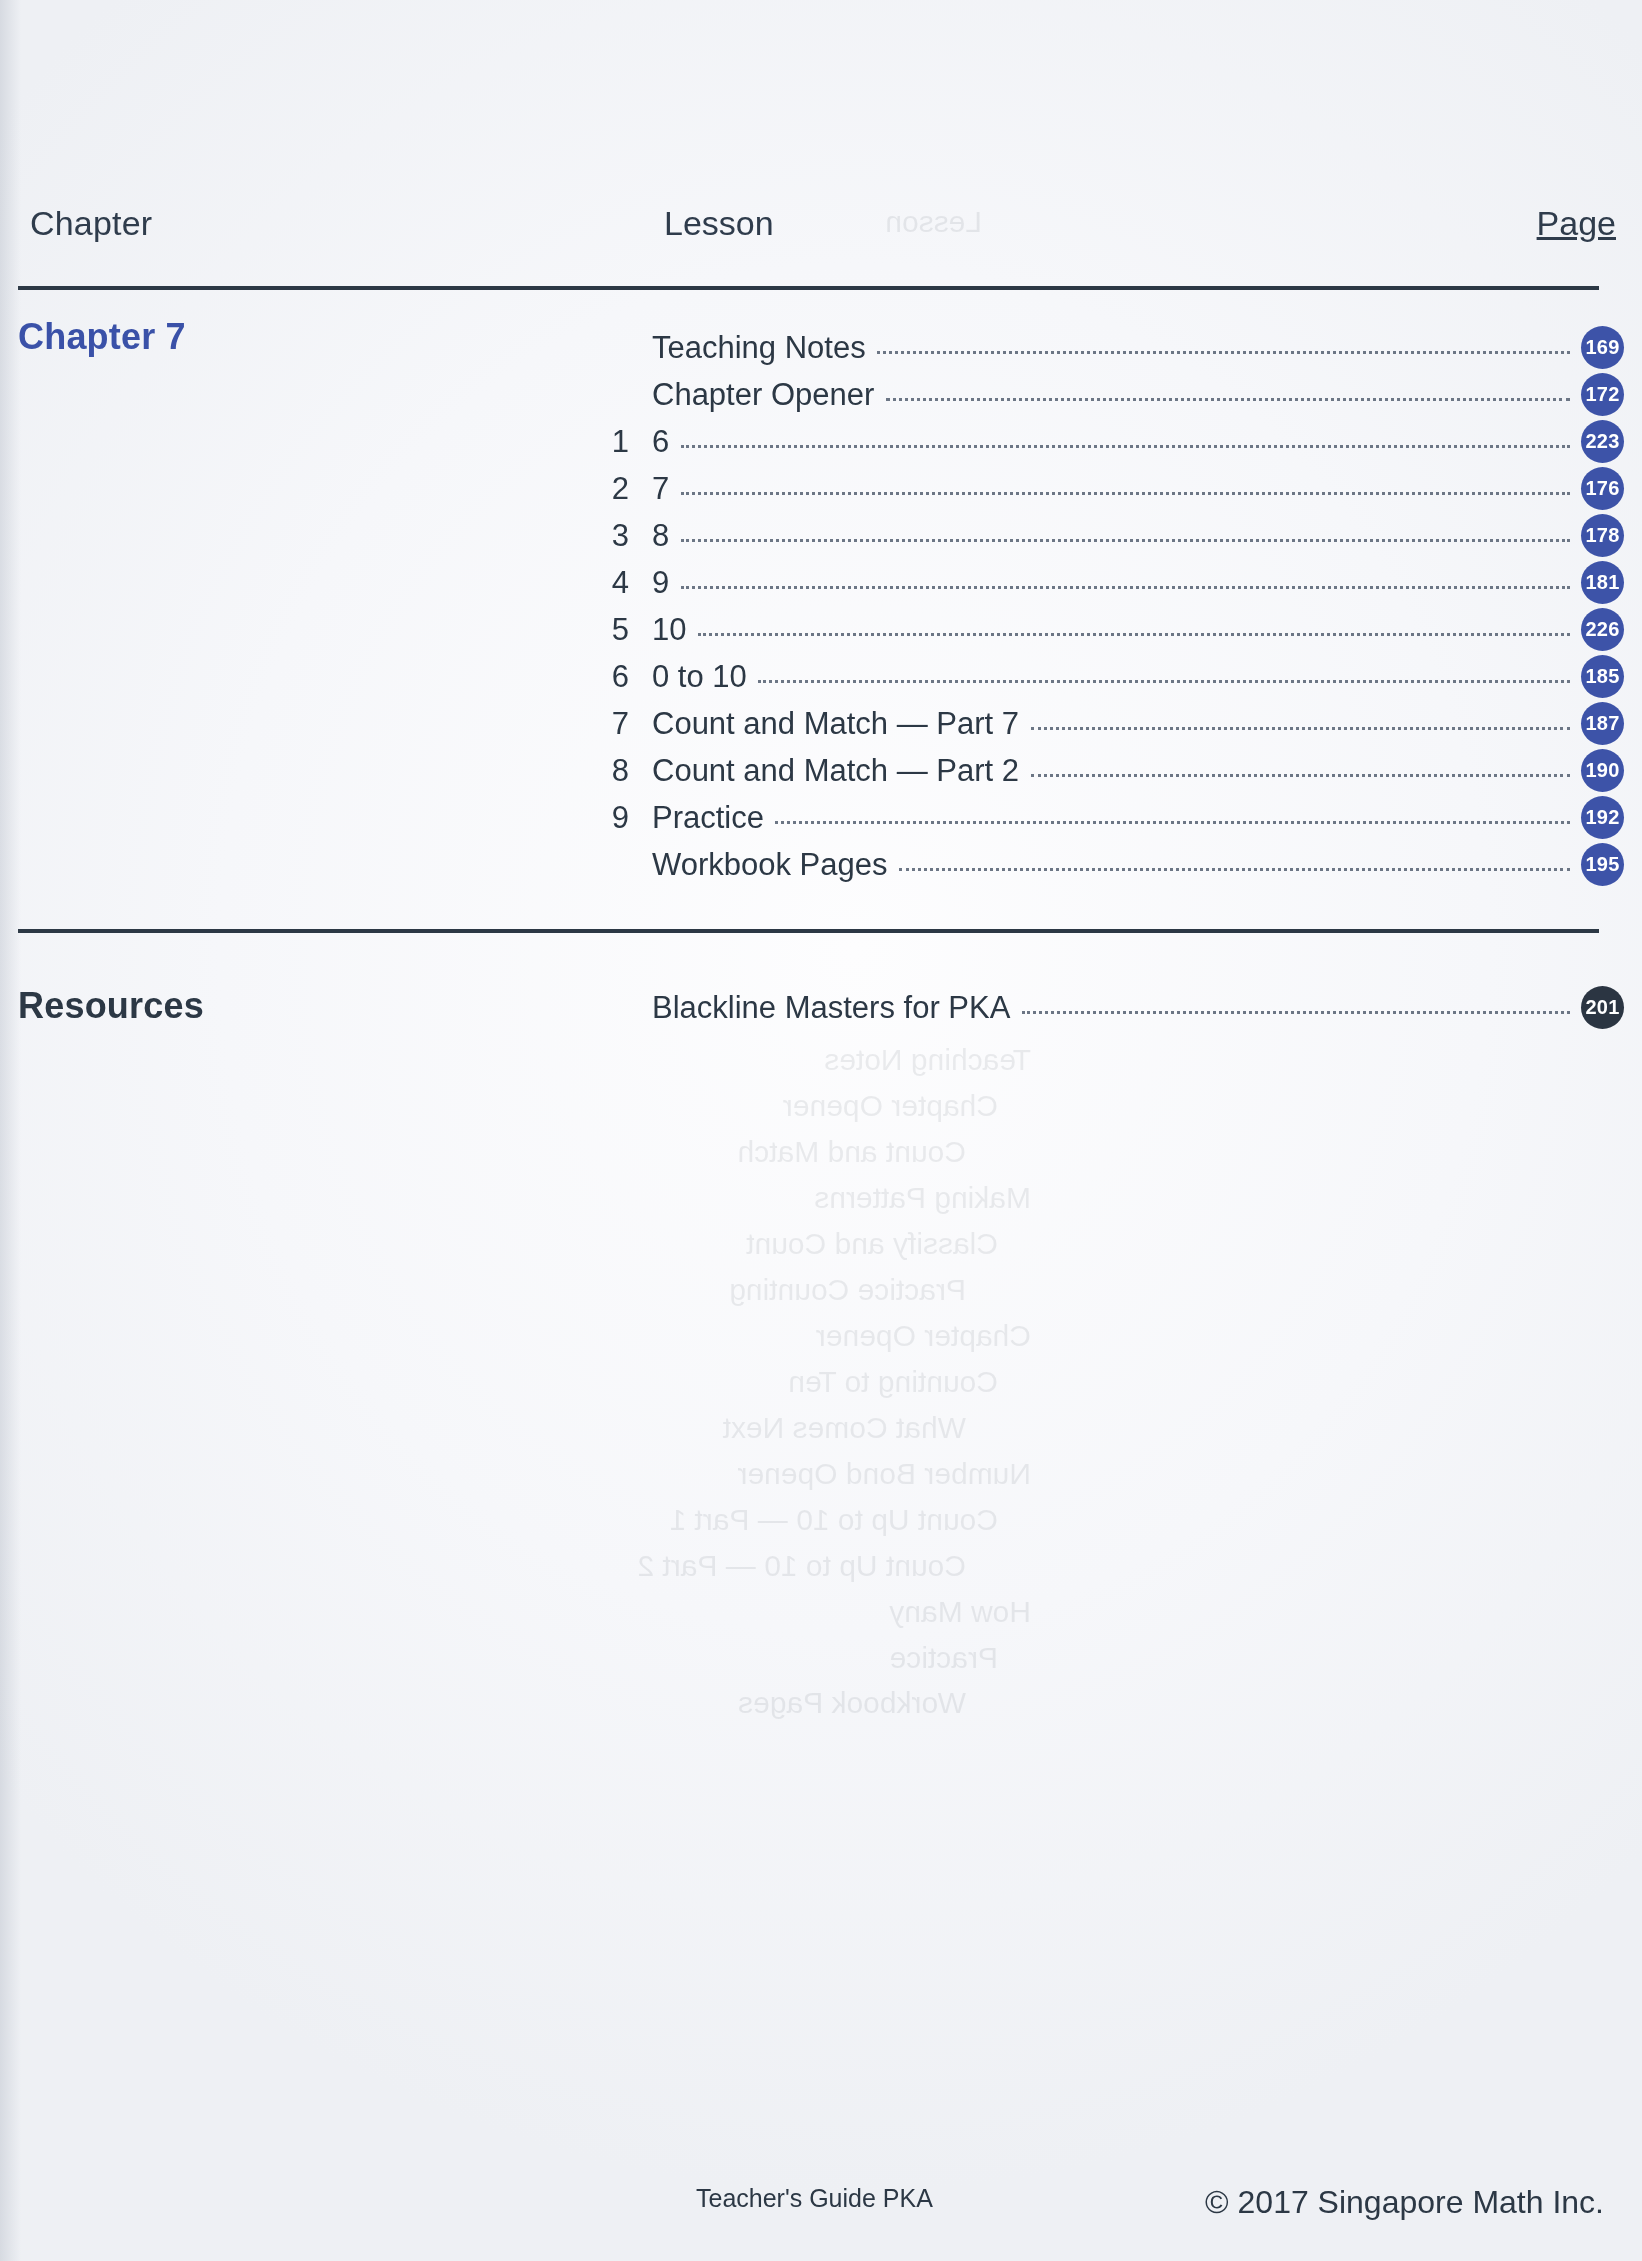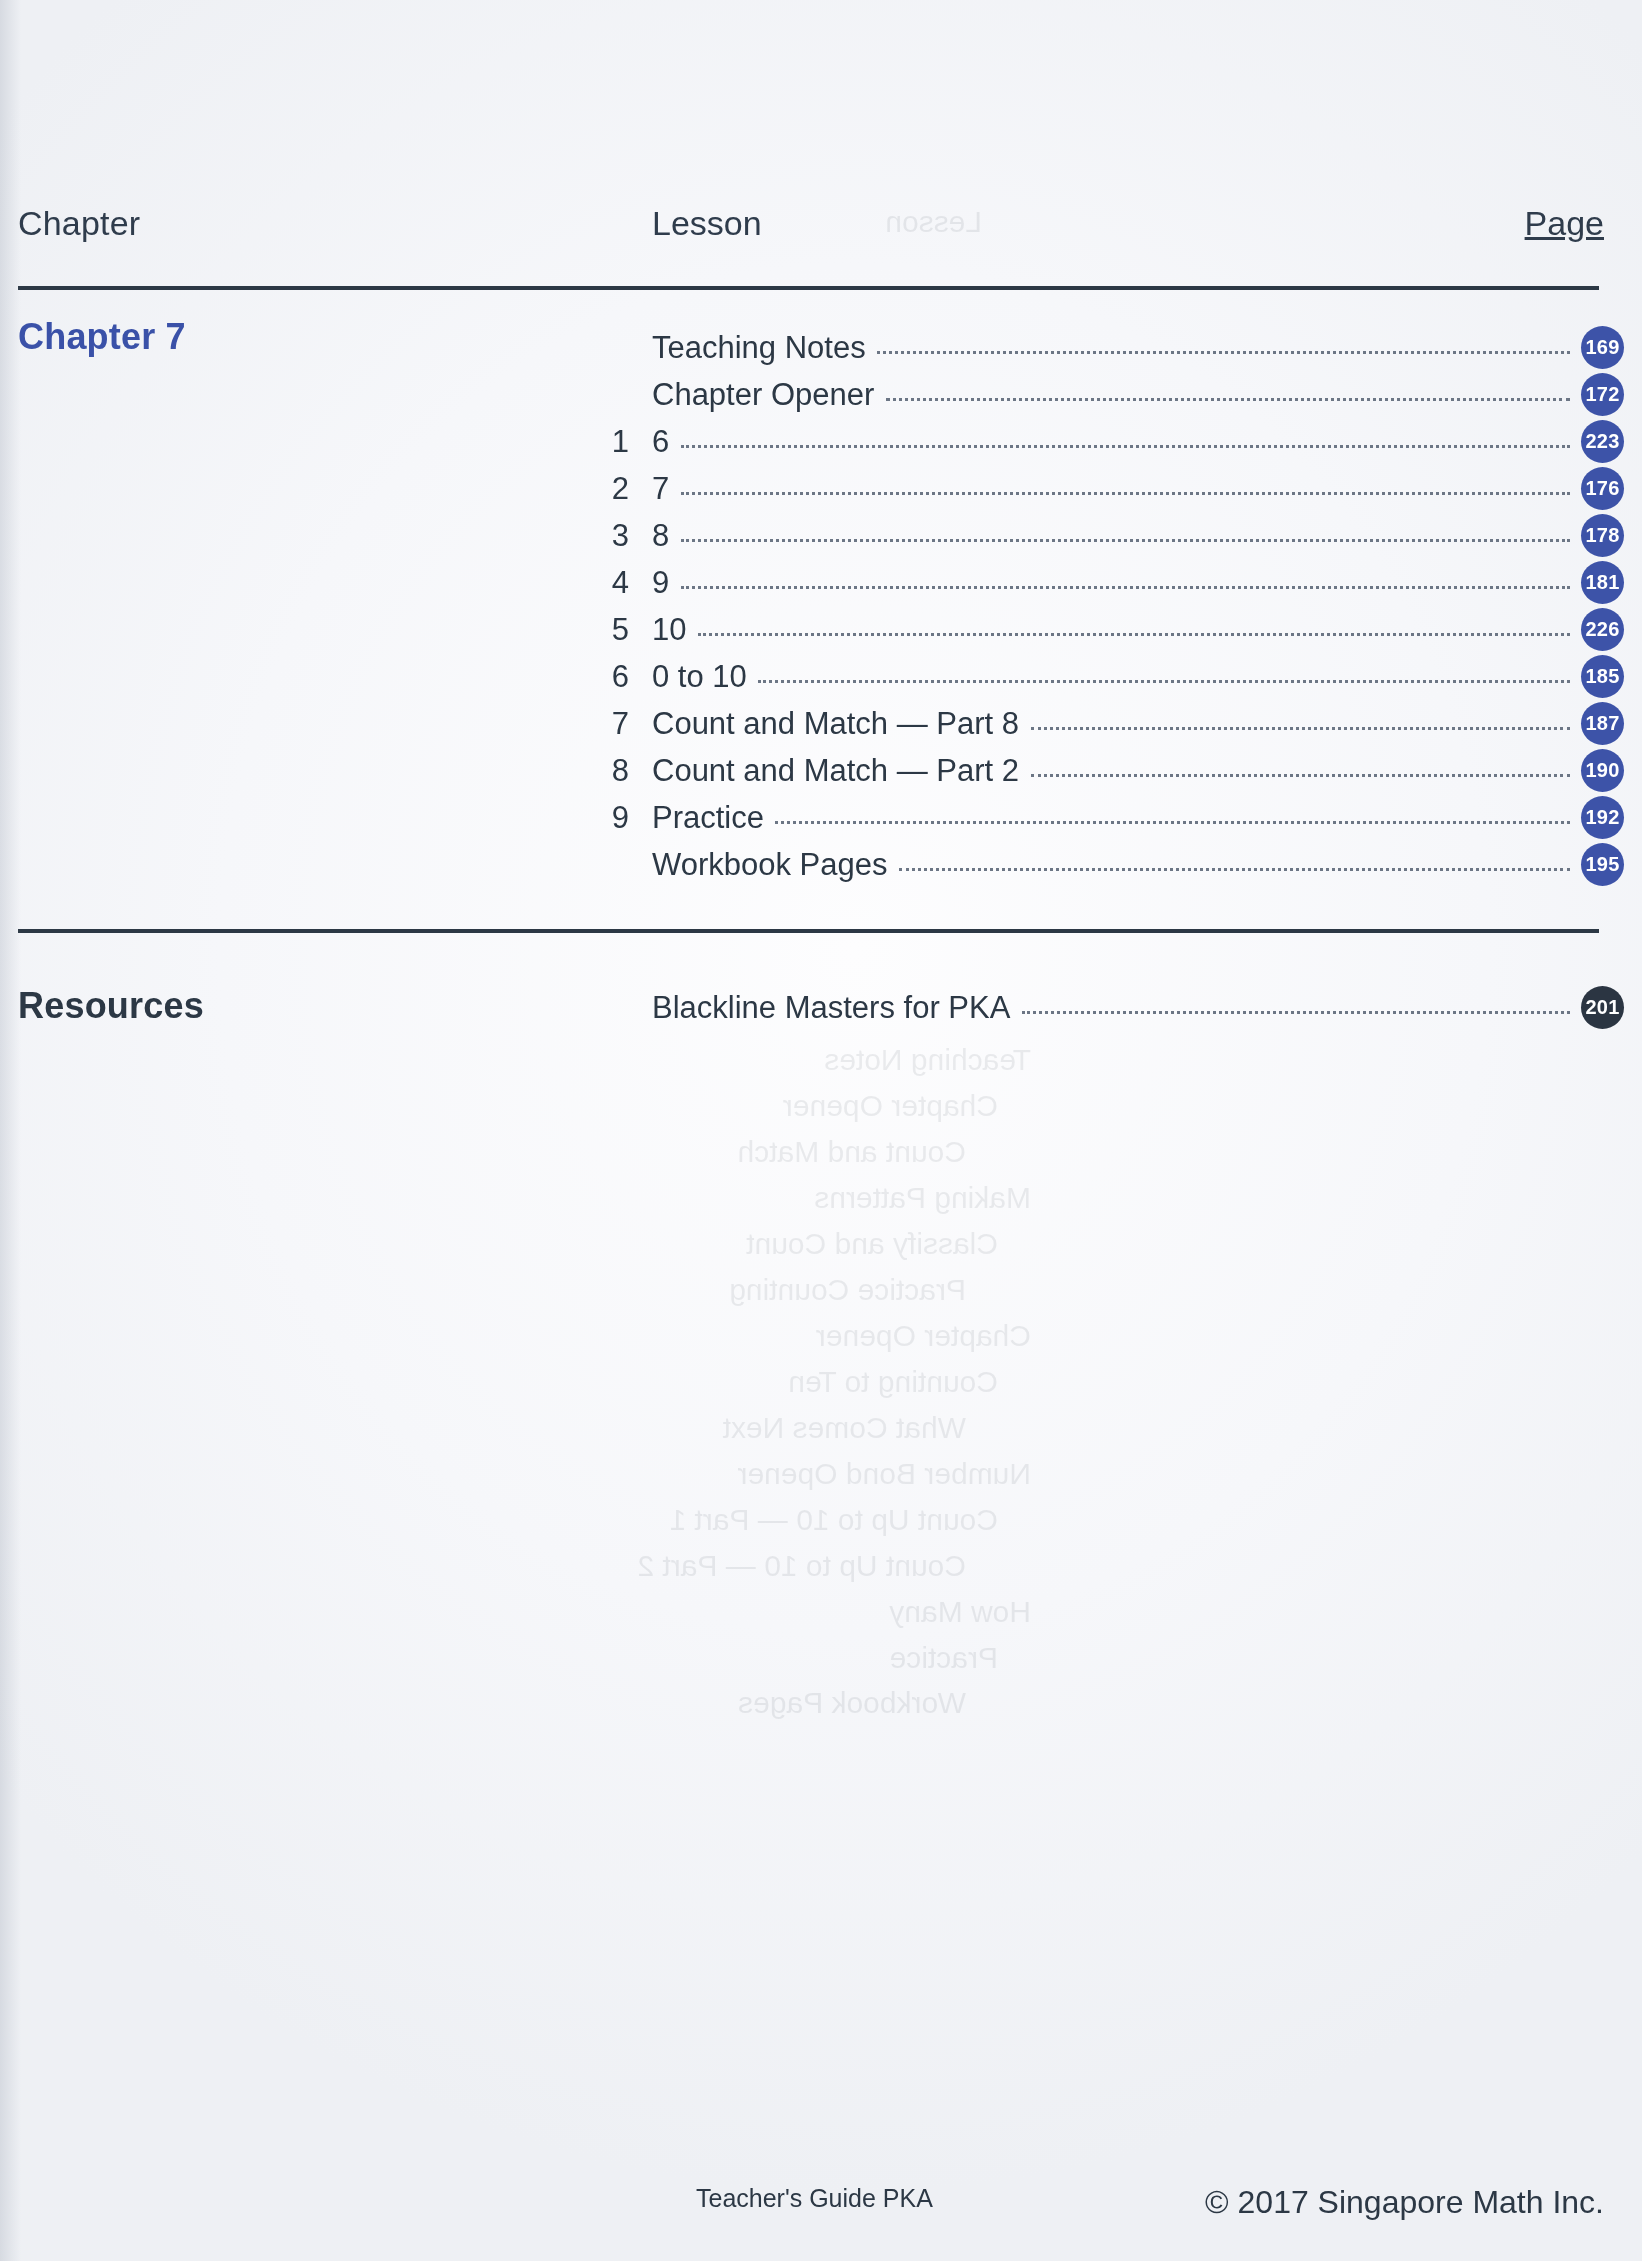--- a/index.html
+++ b/index.html
@@ -37,21 +37,21 @@
     position: absolute;
     left: 18px;
     top: 0;
     width: 1606px;
     height: 2261px;
   }
 
   
   .head {
     position: absolute;
-    left: 0;
+    left: 12px;
     top: 204px;
     width: 1606px;
     height: 49px;
   }
   .head .h-chapter {
     position: absolute;
     left: 0;
     top: 0;
     font-size: 34px;
     color: #2f3c4c;
@@ -299,21 +299,21 @@
           <div class="page-badge">226</div>
         </div>
         <div class="lesson-row">
           <div class="lesson-num">6</div>
           <div class="lesson-label">0 to 10</div>
           <div class="dots"></div>
           <div class="page-badge">185</div>
         </div>
         <div class="lesson-row">
           <div class="lesson-num">7</div>
-          <div class="lesson-label">Count and Match — Part 8</div>
+          <div class="lesson-label">Count and Match — Part 7</div>
           <div class="dots"></div>
           <div class="page-badge">187</div>
         </div>
         <div class="lesson-row">
           <div class="lesson-num">8</div>
           <div class="lesson-label">Count and Match — Part 2</div>
           <div class="dots"></div>
           <div class="page-badge">190</div>
         </div>
         <div class="lesson-row">

